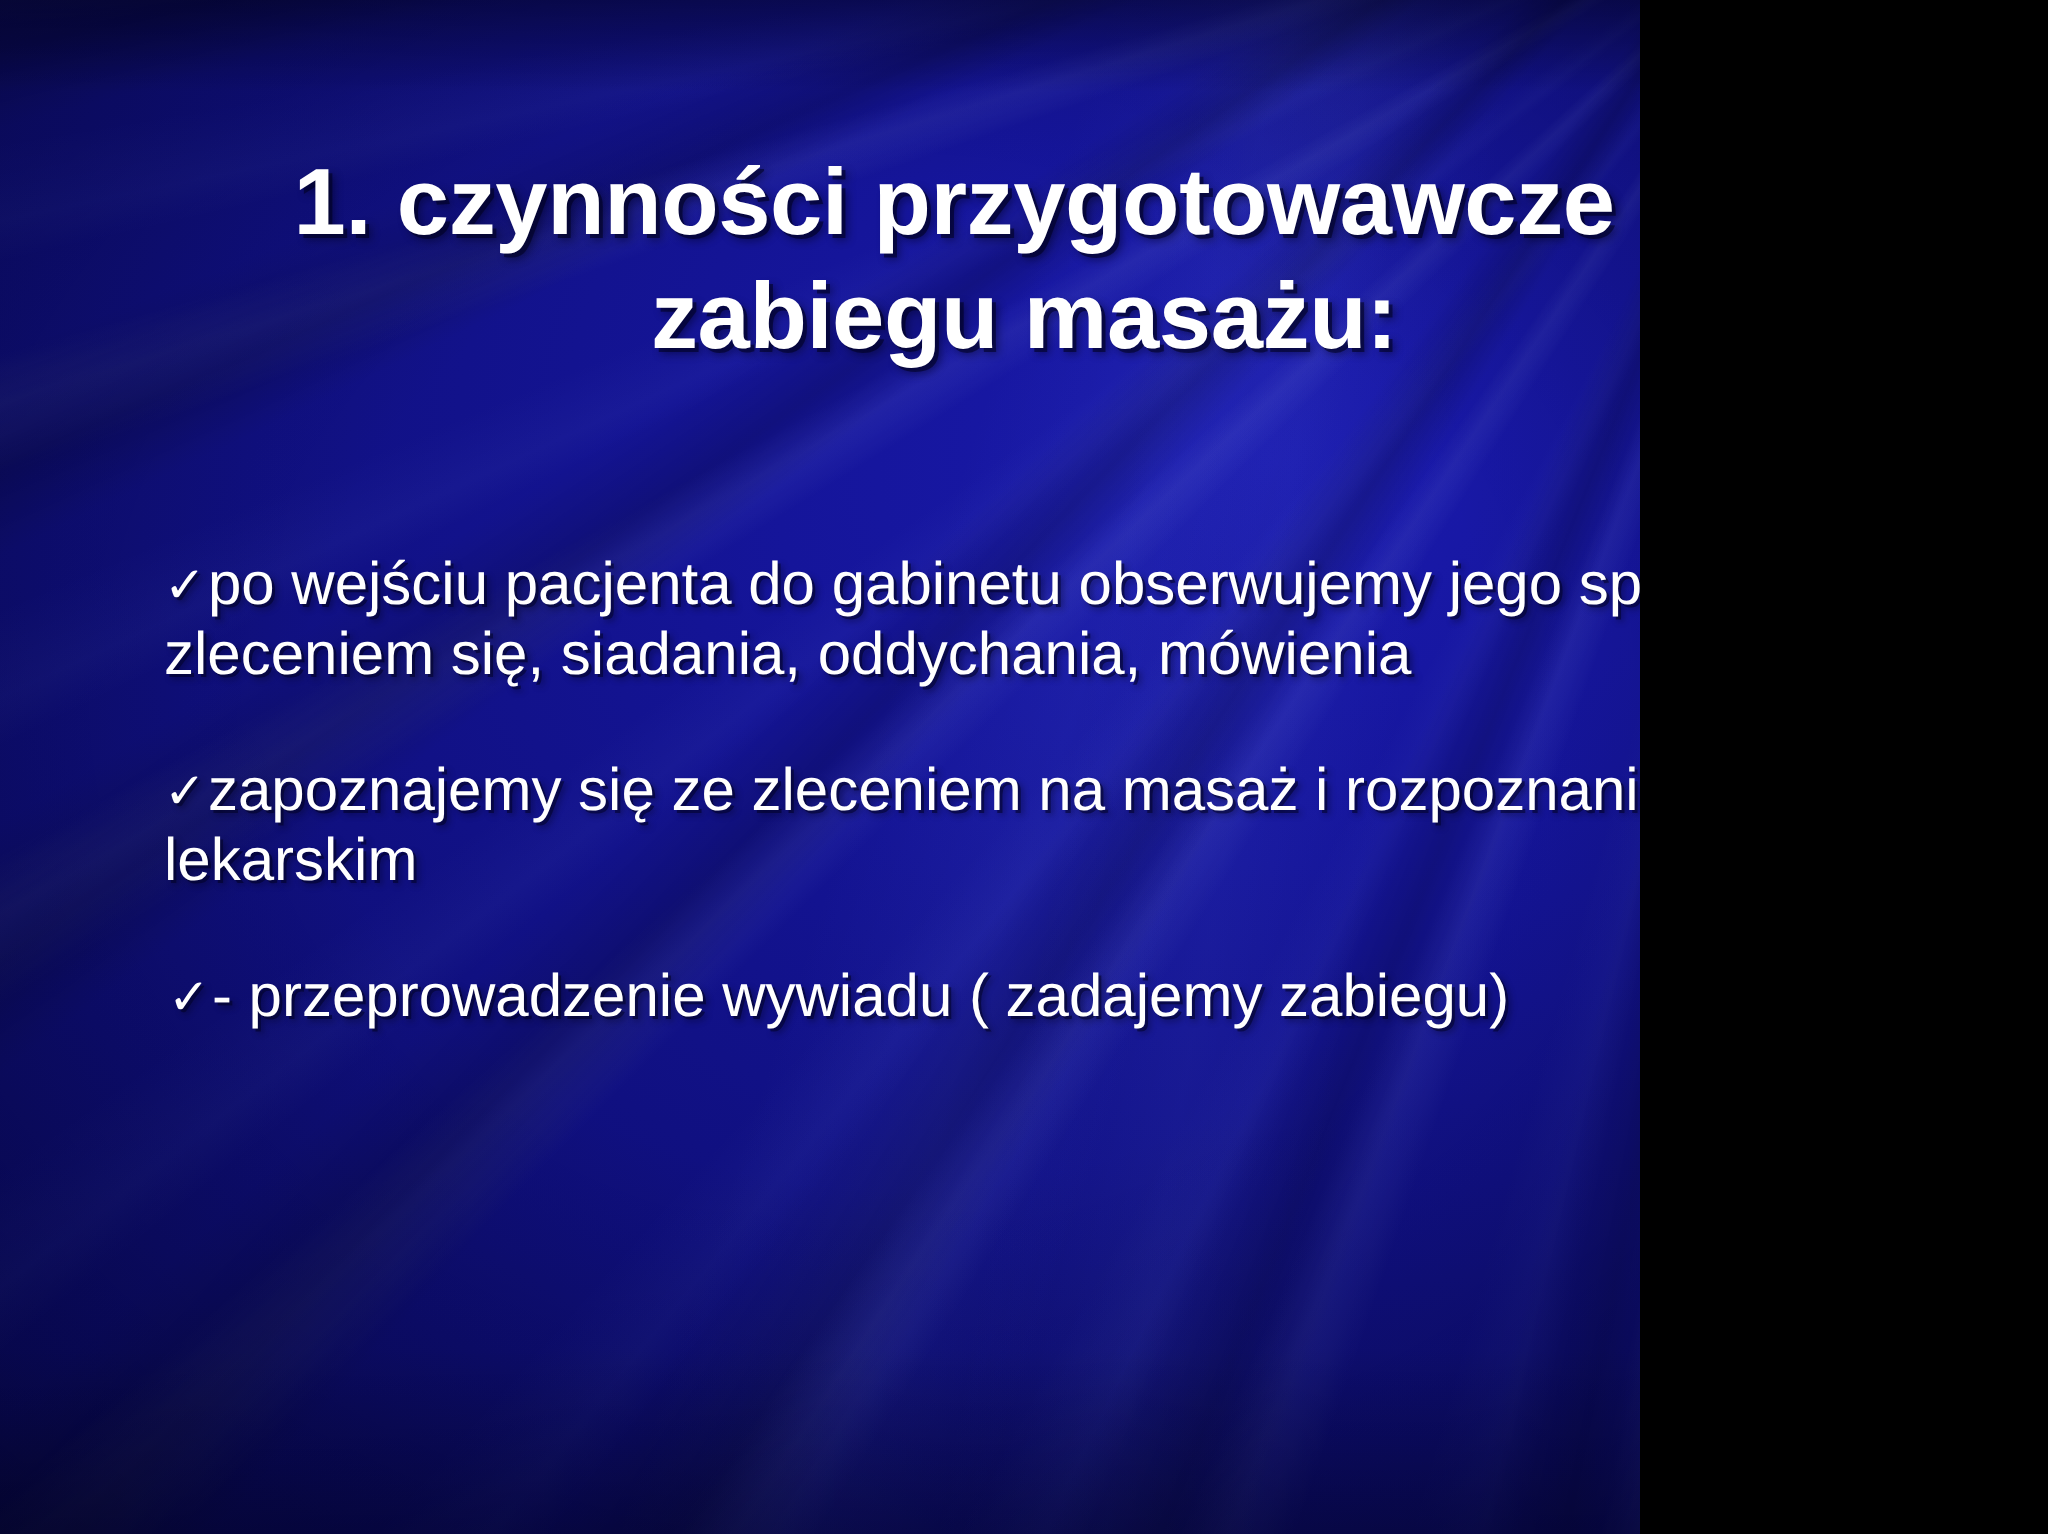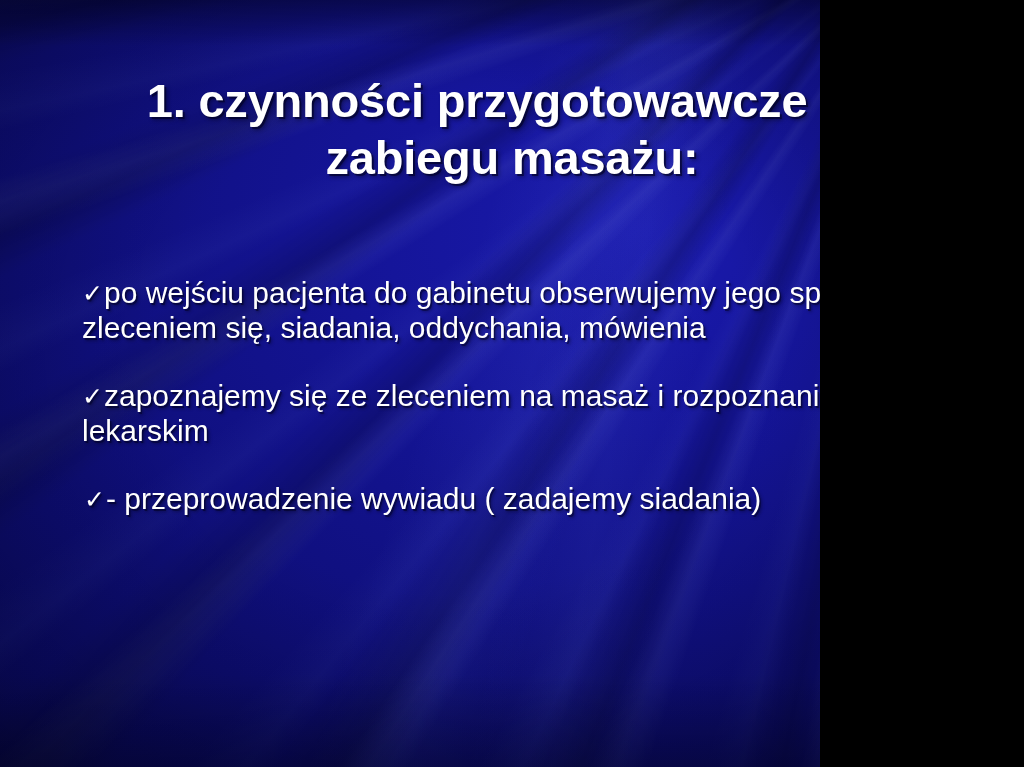--- a/index.html
+++ b/index.html
@@ -181,18 +181,18 @@
 
       <p class="bullet bullet-indent-1">
         <span class="bullet-mark">✓</span><span class="bullet-text">po wejściu pacjenta do gabinetu obserwujemy jego sposób zleceniem się, siadania, oddychania, mówienia</span>
       </p>
 
       <p class="bullet bullet-indent-2">
         <span class="bullet-mark">✓</span><span class="bullet-text">zapoznajemy się ze zleceniem na masaż i rozpoznaniem lekarskim</span>
       </p>
 
       <p class="bullet bullet-indent-3">
-        <span class="bullet-mark">✓</span><span class="bullet-text">- przeprowadzenie wywiadu ( zadajemy siadania)</span>
+        <span class="bullet-mark">✓</span><span class="bullet-text">- przeprowadzenie wywiadu ( zadajemy zabiegu)</span>
       </p>
 
     </div>
   </div>
 </div>
 
 </body></html>

